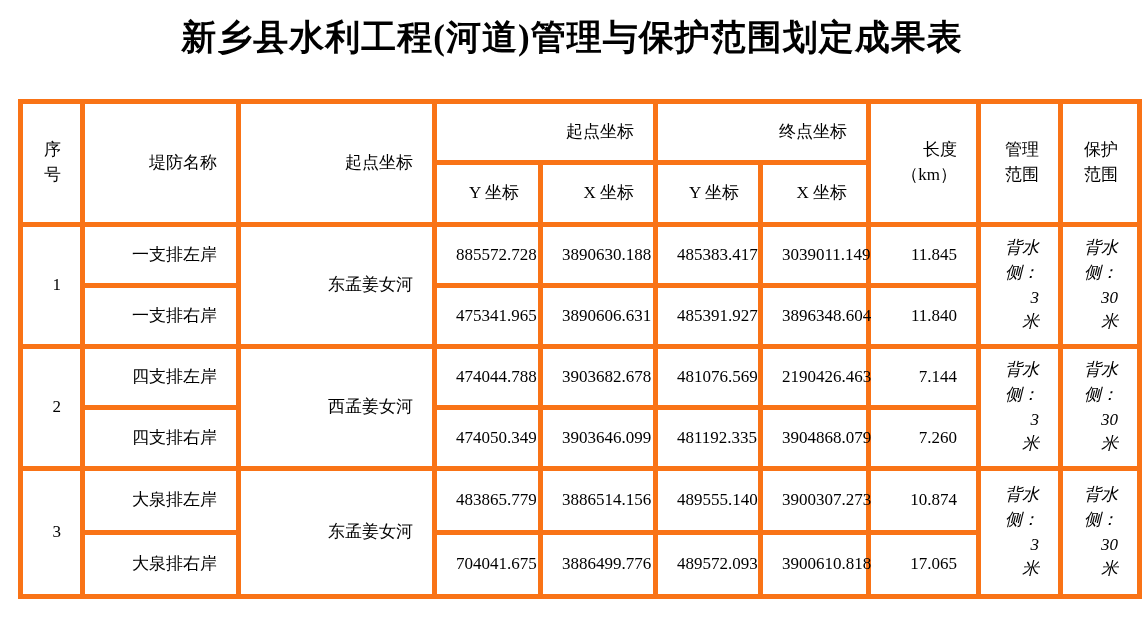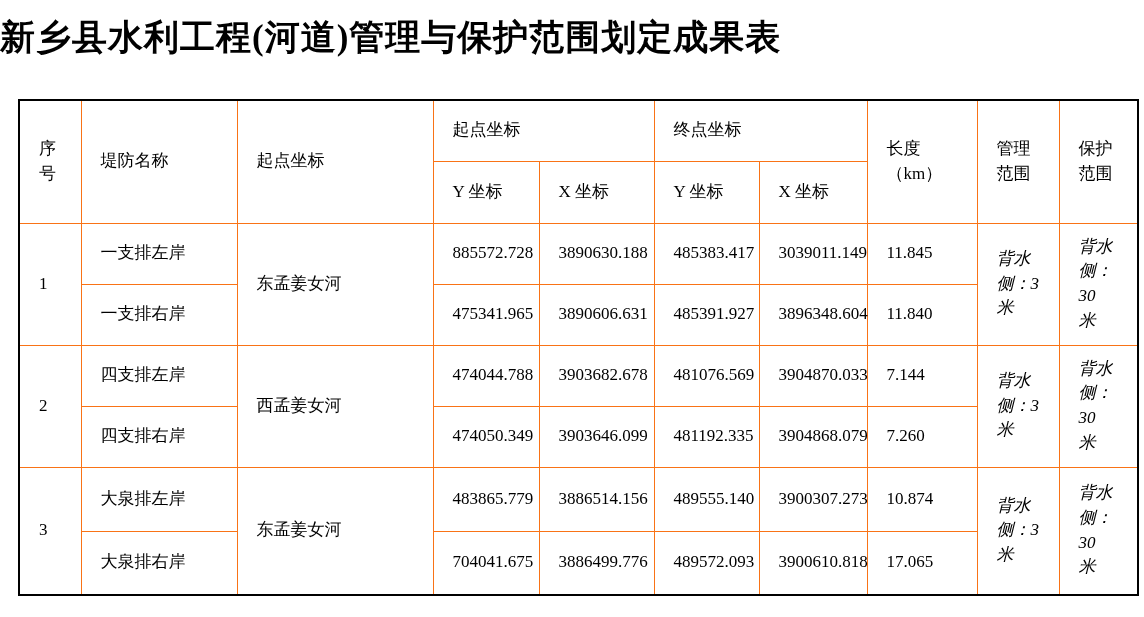--- a/index.html
+++ b/index.html
@@ -6,36 +6,36 @@
   html, body { background: #ffffff; }
   body {
     width: 1144px; height: 617px;
     font-family: "Liberation Serif", "DejaVu Serif", serif;
     color: #000;
     overflow: hidden;
   }
   .page { width: 1144px; height: 617px; background: #fff; }
   .doc-title {
     margin-top: 14px;
-    text-align: left;
+    text-align: center;
     font-size: 35px;
     font-weight: bold;
     letter-spacing: 1px;
     line-height: 48px;
   }
   table.results {
     border-collapse: collapse;
     table-layout: fixed;
     margin: 37px 0 0 18px;
     width: 1119px;
     border: 2px solid #000;
   }
   table.results th, table.results td {
-    border: 1px solid #f97316;
-    text-align: left;
+    border: 5px solid #f97316;
+    text-align: right;
     vertical-align: middle;
     font-size: 17px;
     font-weight: normal;
     padding: 2px 19px;
     line-height: 1.45;
   }
   tr.hrow1 { height: 61px; }
   tr.hrow2 { height: 62px; }
   tbody tr { height: 61px; }
   tbody tr.grp3 { height: 64px; }
@@ -106,21 +106,21 @@
         <td>11.840</td>
       </tr>
 
       <tr>
         <td rowspan="2">2</td>
         <td>四支排左岸</td>
         <td rowspan="2">西孟姜女河</td>
         <td>474044.788</td>
         <td>3903682.678</td>
         <td>481076.569</td>
-        <td>3904870.033</td>
+        <td>2190426.463</td>
         <td>7.144</td>
         <td rowspan="2" class="pre">背水
 侧：3
 米</td>
         <td rowspan="2" class="pre">背水
 侧：30
 米</td>
       </tr>
       <tr>
         <td>四支排右岸</td>

